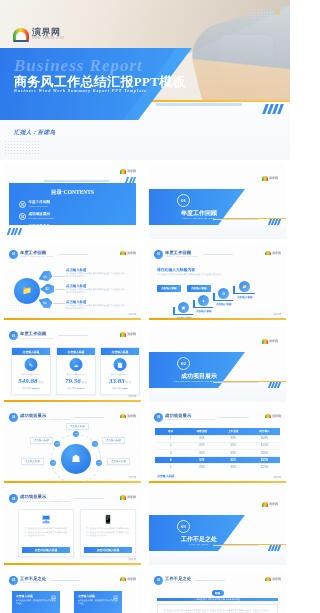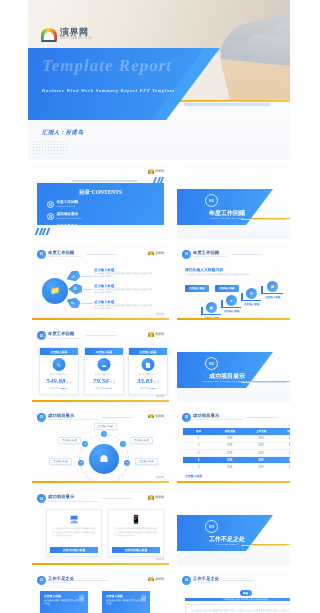--- a/index.html
+++ b/index.html
@@ -2,21 +2,21 @@
 <html><head>
 <meta charset="utf-8">
 <style>
   * { box-sizing: border-box; margin: 0; padding: 0; }
   html, body {
     width: 290px; height: 613px;
     background: #ffffff;
     font-family: "Liberation Sans", sans-serif;
     overflow: hidden;
   }
-  .page { position: relative; width: 290px; height: 573px; background: #fff; margin-left: 28px; }
+  .page { position: relative; width: 290px; height: 573px; background: #fff; }
 
   
   .slide { position: relative; overflow: hidden; background: #fdfdfd; }
   .slide .photo-bg {
     position: absolute; inset: 0;
     background:
       linear-gradient(155deg, rgba(255,255,255,0) 48%, rgba(243,238,231,.9) 48%),
       linear-gradient(110deg, #f6f3ee 0%, #efe8de 30%, #e3d9cc 55%, #d9cfc2 72%, #c9c3bd 100%);
   }
   .slide .photo-bg::before {
@@ -358,21 +358,22 @@
         <span class="logo-cn" style="display:block">演界网</span>
         <span class="logo-en" style="display:block">WWW.YANJIE.COM</span>
       </span>
     </div>
 
     <div class="hero-lower"></div>
     <div class="hero-strip-orange"></div>
     <div class="hero-band"></div>
     <div class="hero-band2"></div>
 
-    <div class="hero-wm">Template Report</div>
+    <div class="hero-wm">Business Report</div>
+    <div class="hero-title">商务风工作总结汇报PPT模板</div>
     <div class="hero-sub">Business Wind Work Summary Report PPT Template</div>
     <div class="hero-author">汇报人：百诺鸟</div>
 
     <div class="hero-underbar"></div>
     <div class="hero-slashes">
         <i></i>
         <i></i>
         <i></i>
         <i></i>
       </div>

